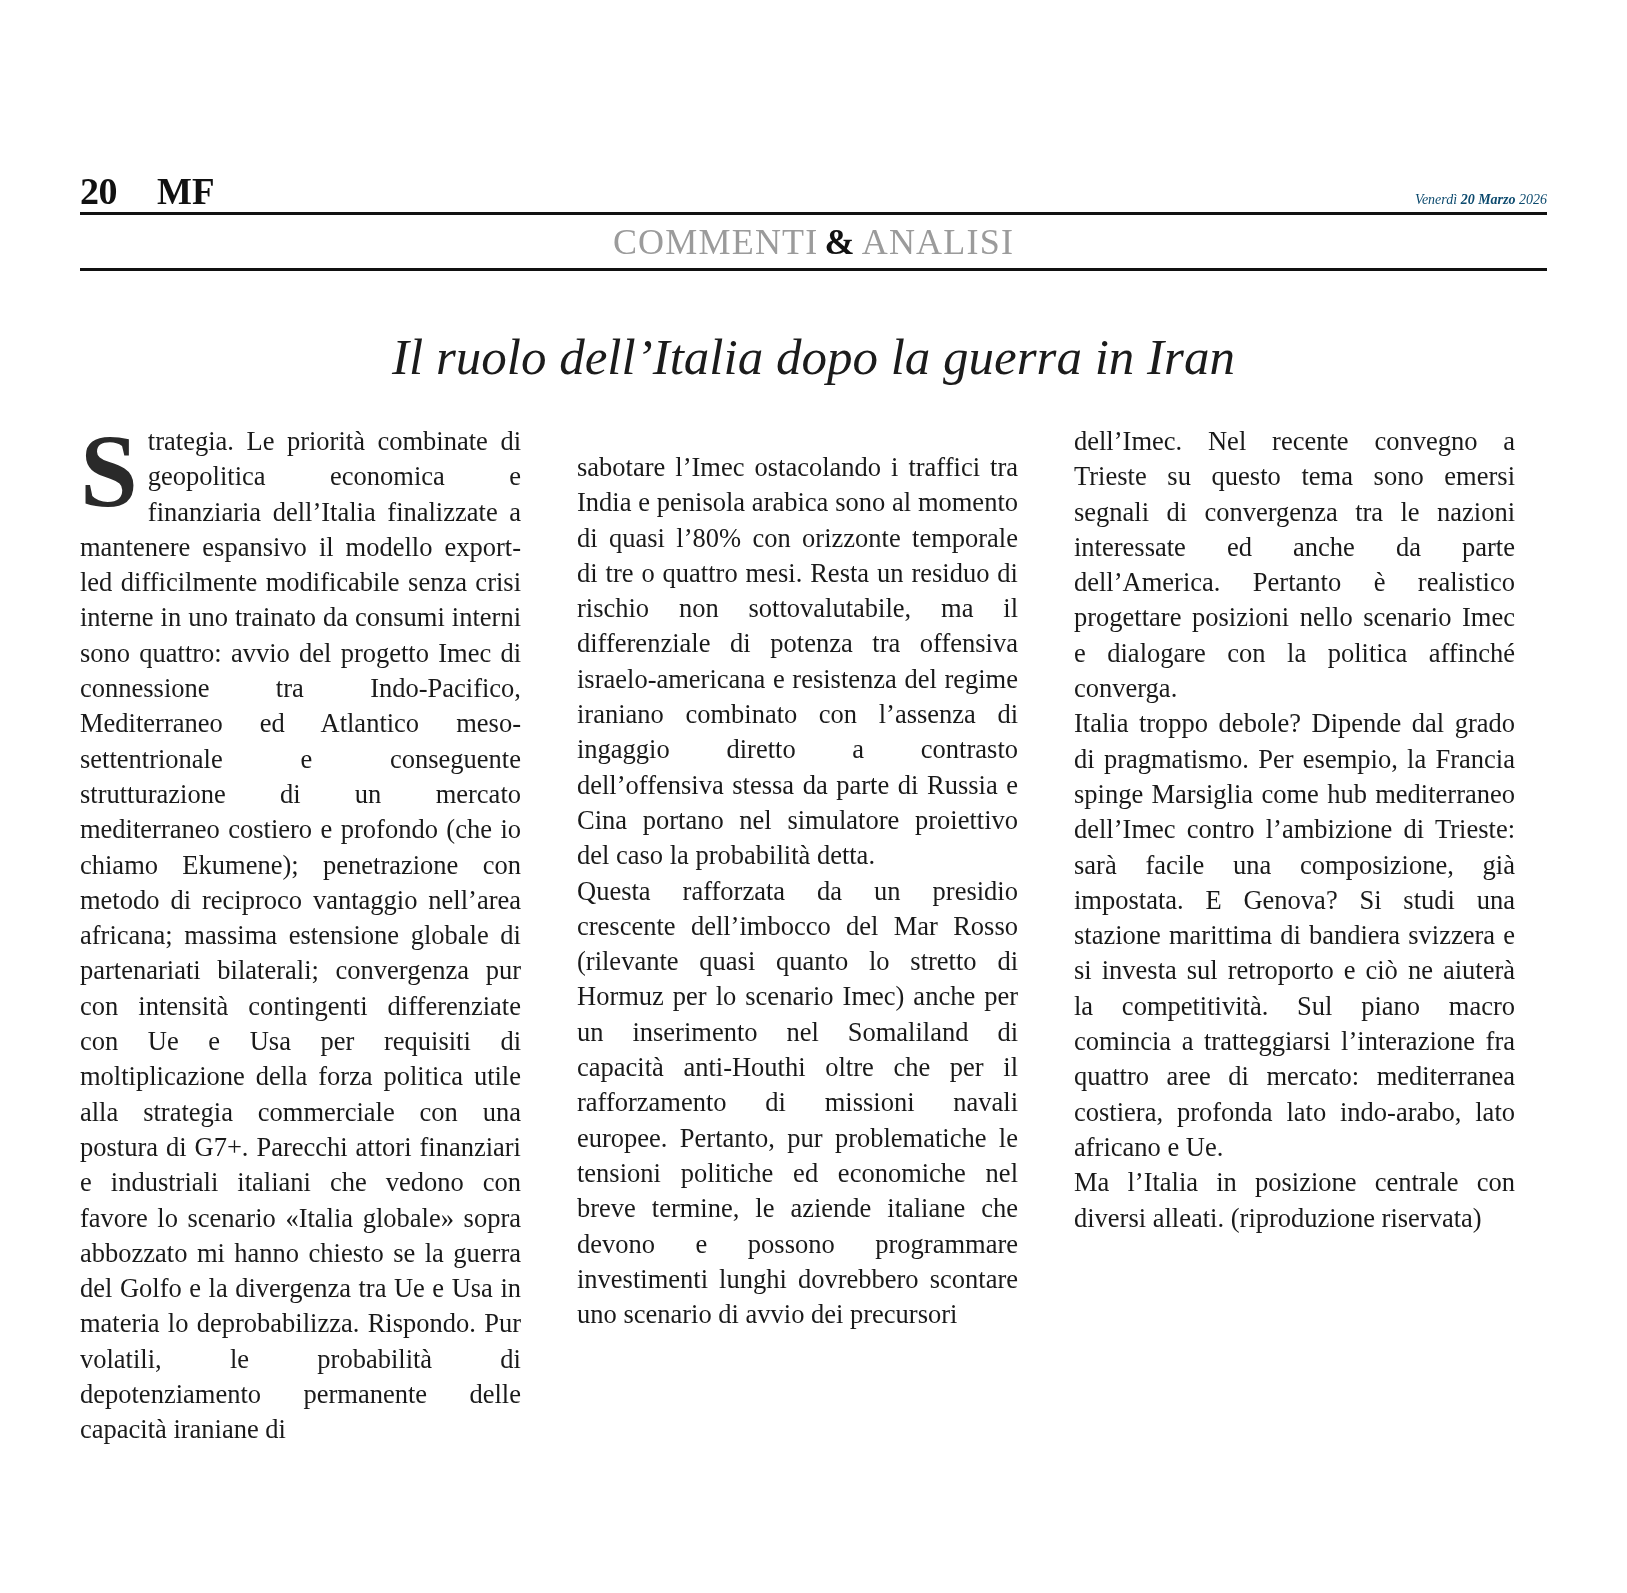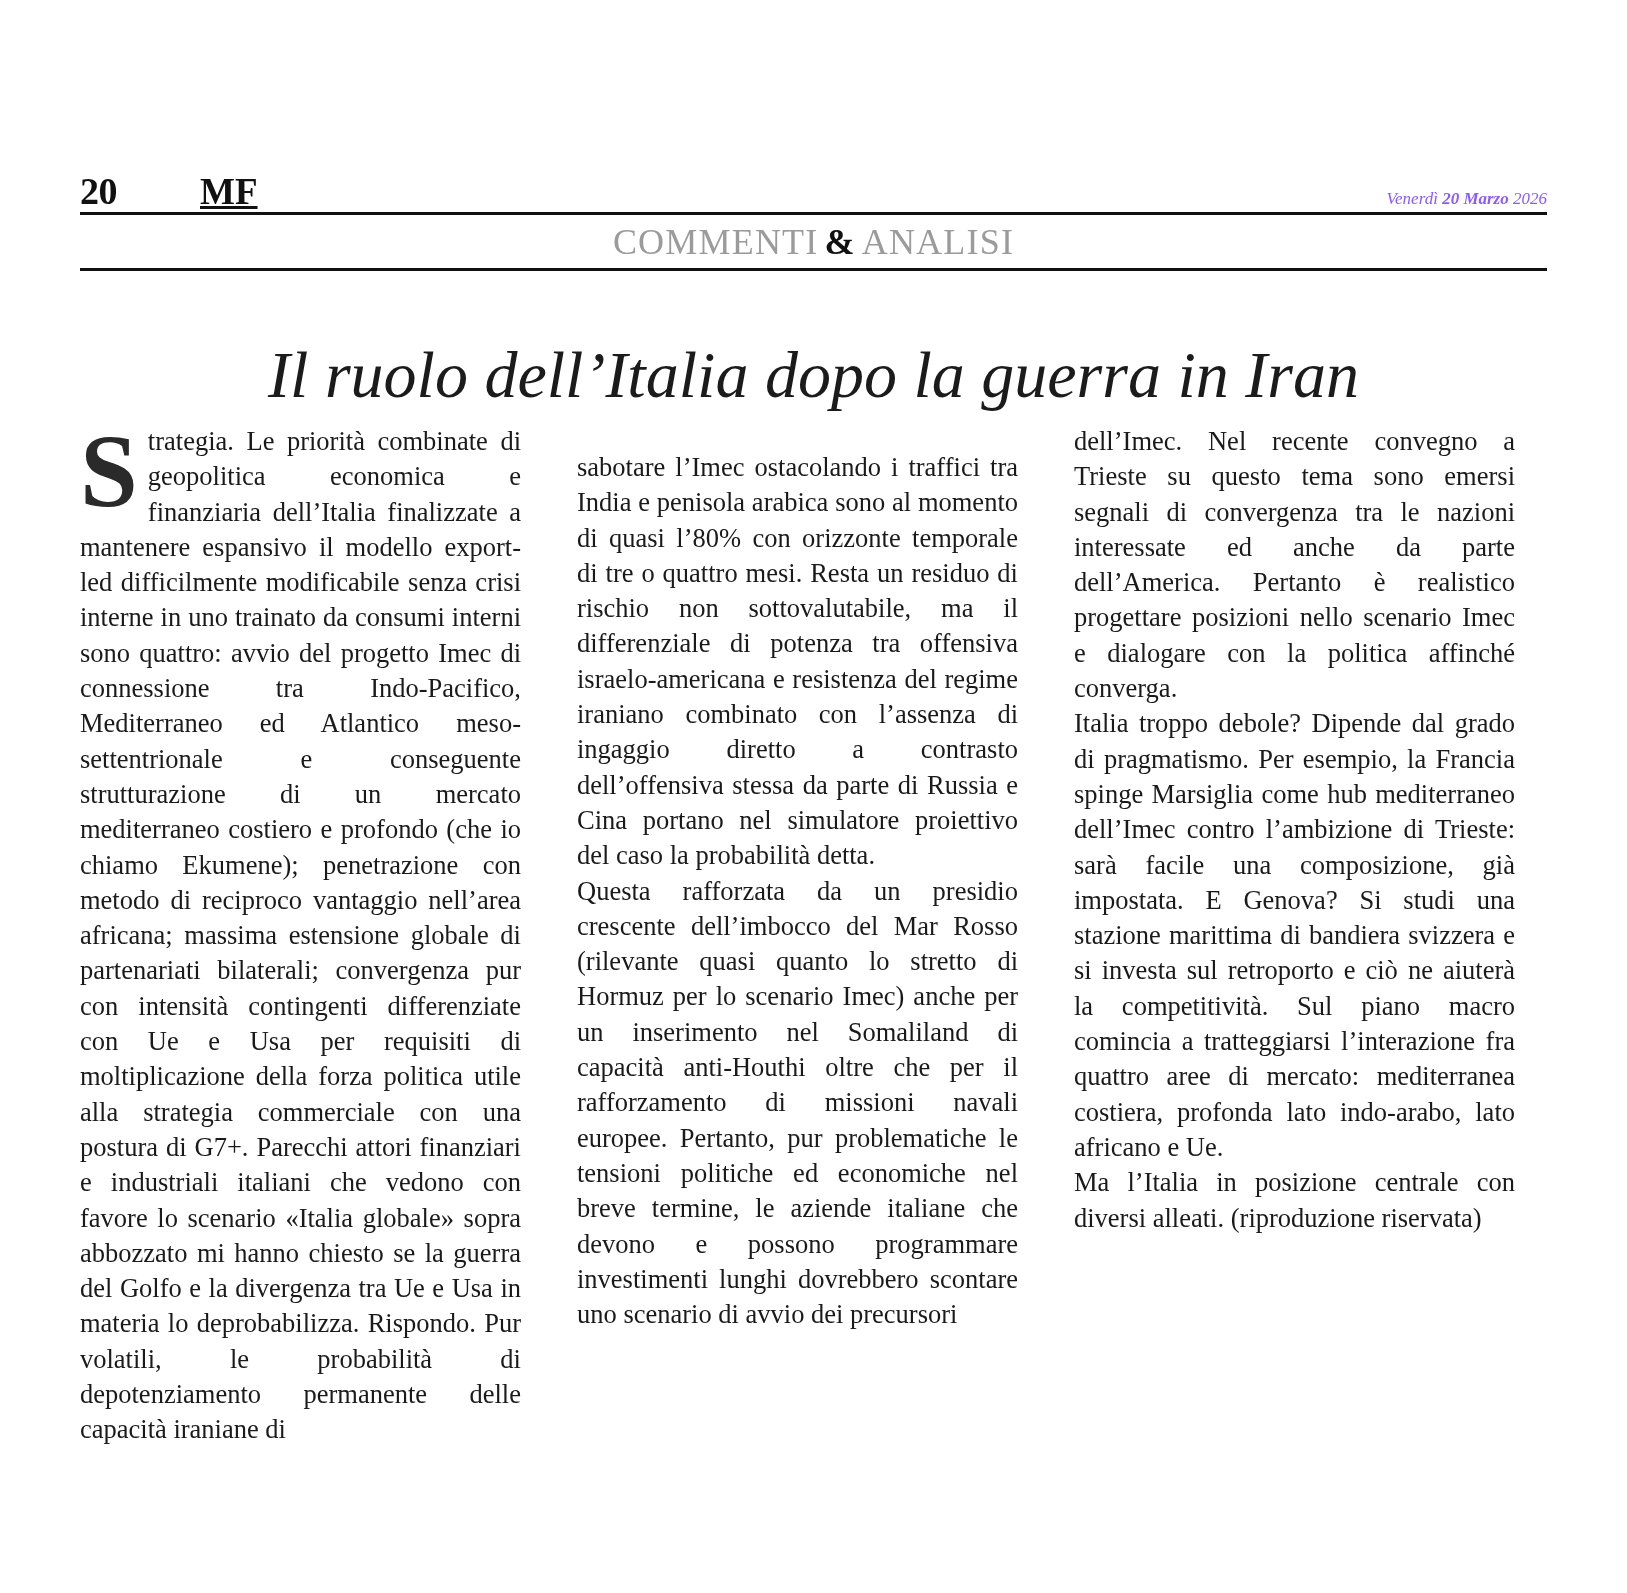--- a/index.html
+++ b/index.html
@@ -35,36 +35,35 @@
   }
   .folio {
     font-family: "Liberation Serif", serif;
     font-weight: bold;
     font-size: 38px;
     line-height: 1;
     letter-spacing: -0.5px;
     color: #111;
   }
   .paper-logo {
-    margin-left: 83px;
+    margin-left: 40px;
     font-family: "Liberation Serif", serif;
     font-weight: bold;
     font-size: 37px;
     line-height: 1;
     letter-spacing: 0px;
     color: #111;
-    text-decoration: underline;
   }
   .issue-date {
     margin-left: auto;
     font-family: "Liberation Serif", serif;
     font-style: italic;
-    font-size: 17px;
+    font-size: 14px;
     line-height: 1;
-    color: #8b5cf6;
+    color: #0c4a6e;
     padding-bottom: 3px;
     white-space: nowrap;
   }
   .issue-date .d-strong {
     font-weight: bold;
     font-style: italic;
   }
 
   .rule-top {
     position: absolute;
@@ -108,21 +107,21 @@
   
   .headline {
     position: absolute;
     left: 80px;
     top: 296px;
     width: 1467px;
     text-align: center;
     font-family: "Liberation Serif", "DejaVu Serif", serif;
     font-style: italic;
     font-weight: normal;
-    font-size: 66px;
+    font-size: 51px;
     line-height: 1.06;
     color: #1b1b1b;
     white-space: nowrap;
   }
 
   
   .columns {
     position: absolute;
     left: 80px;
     top: 424px;

